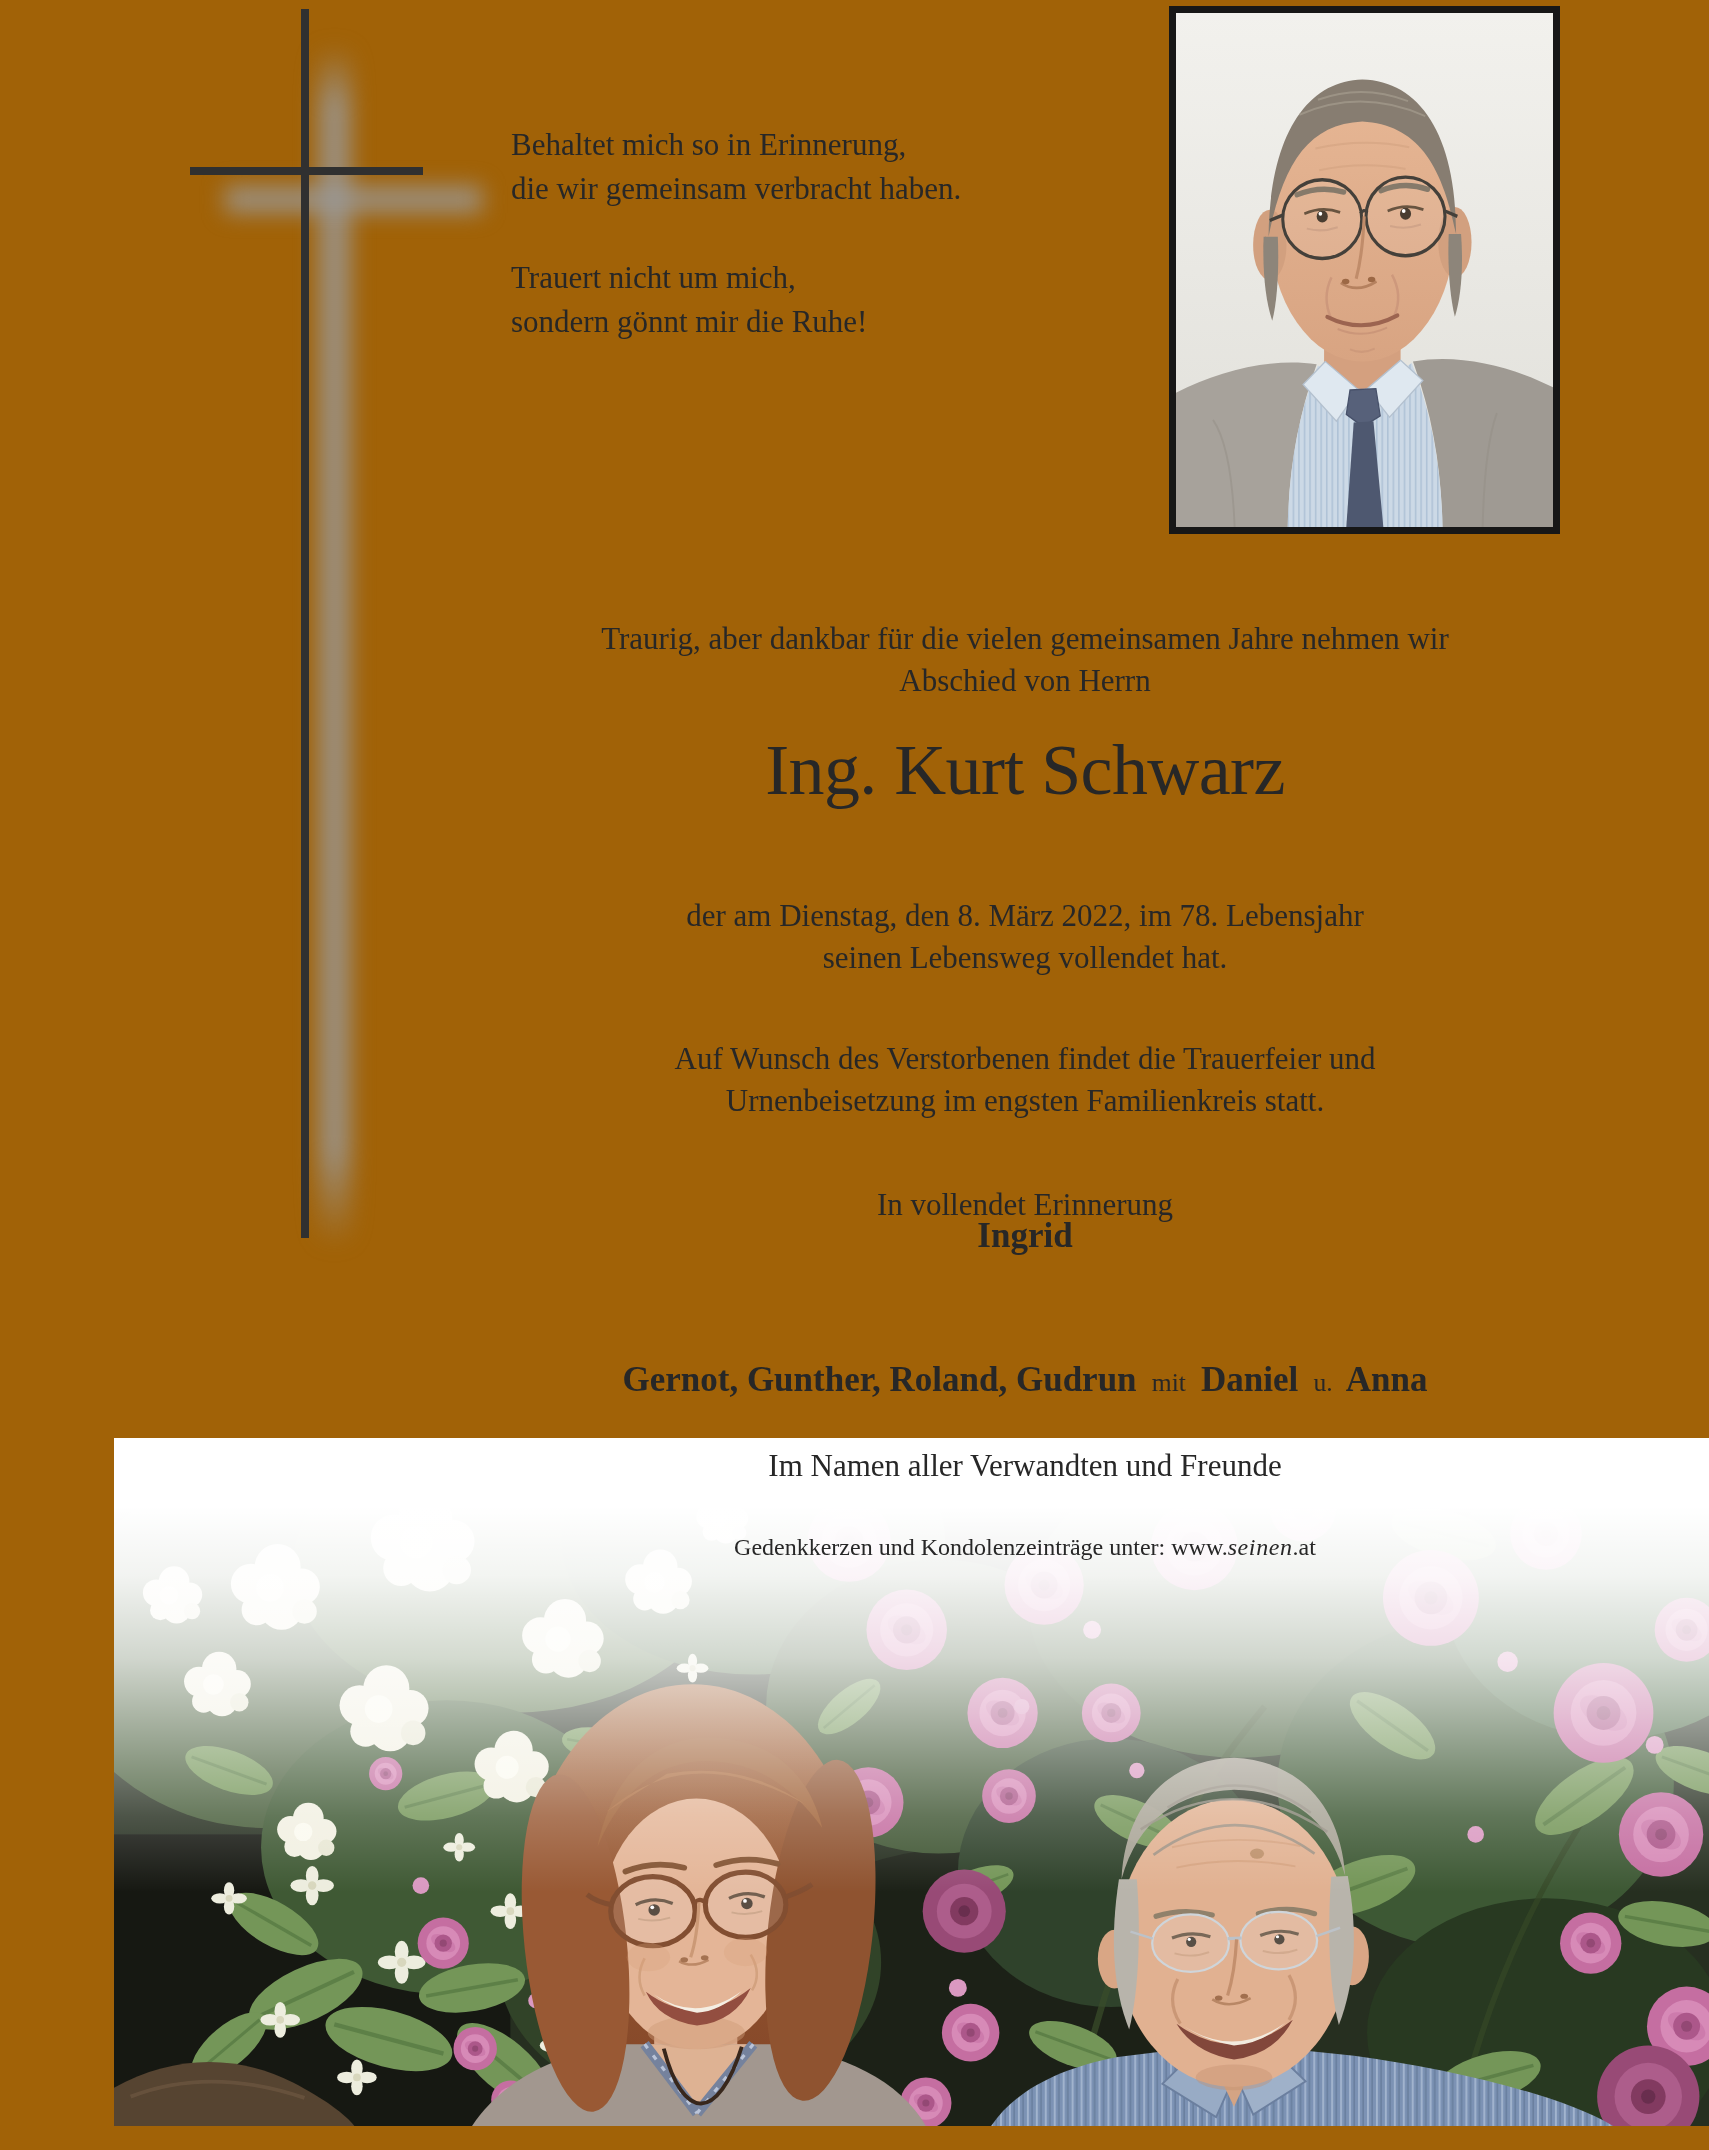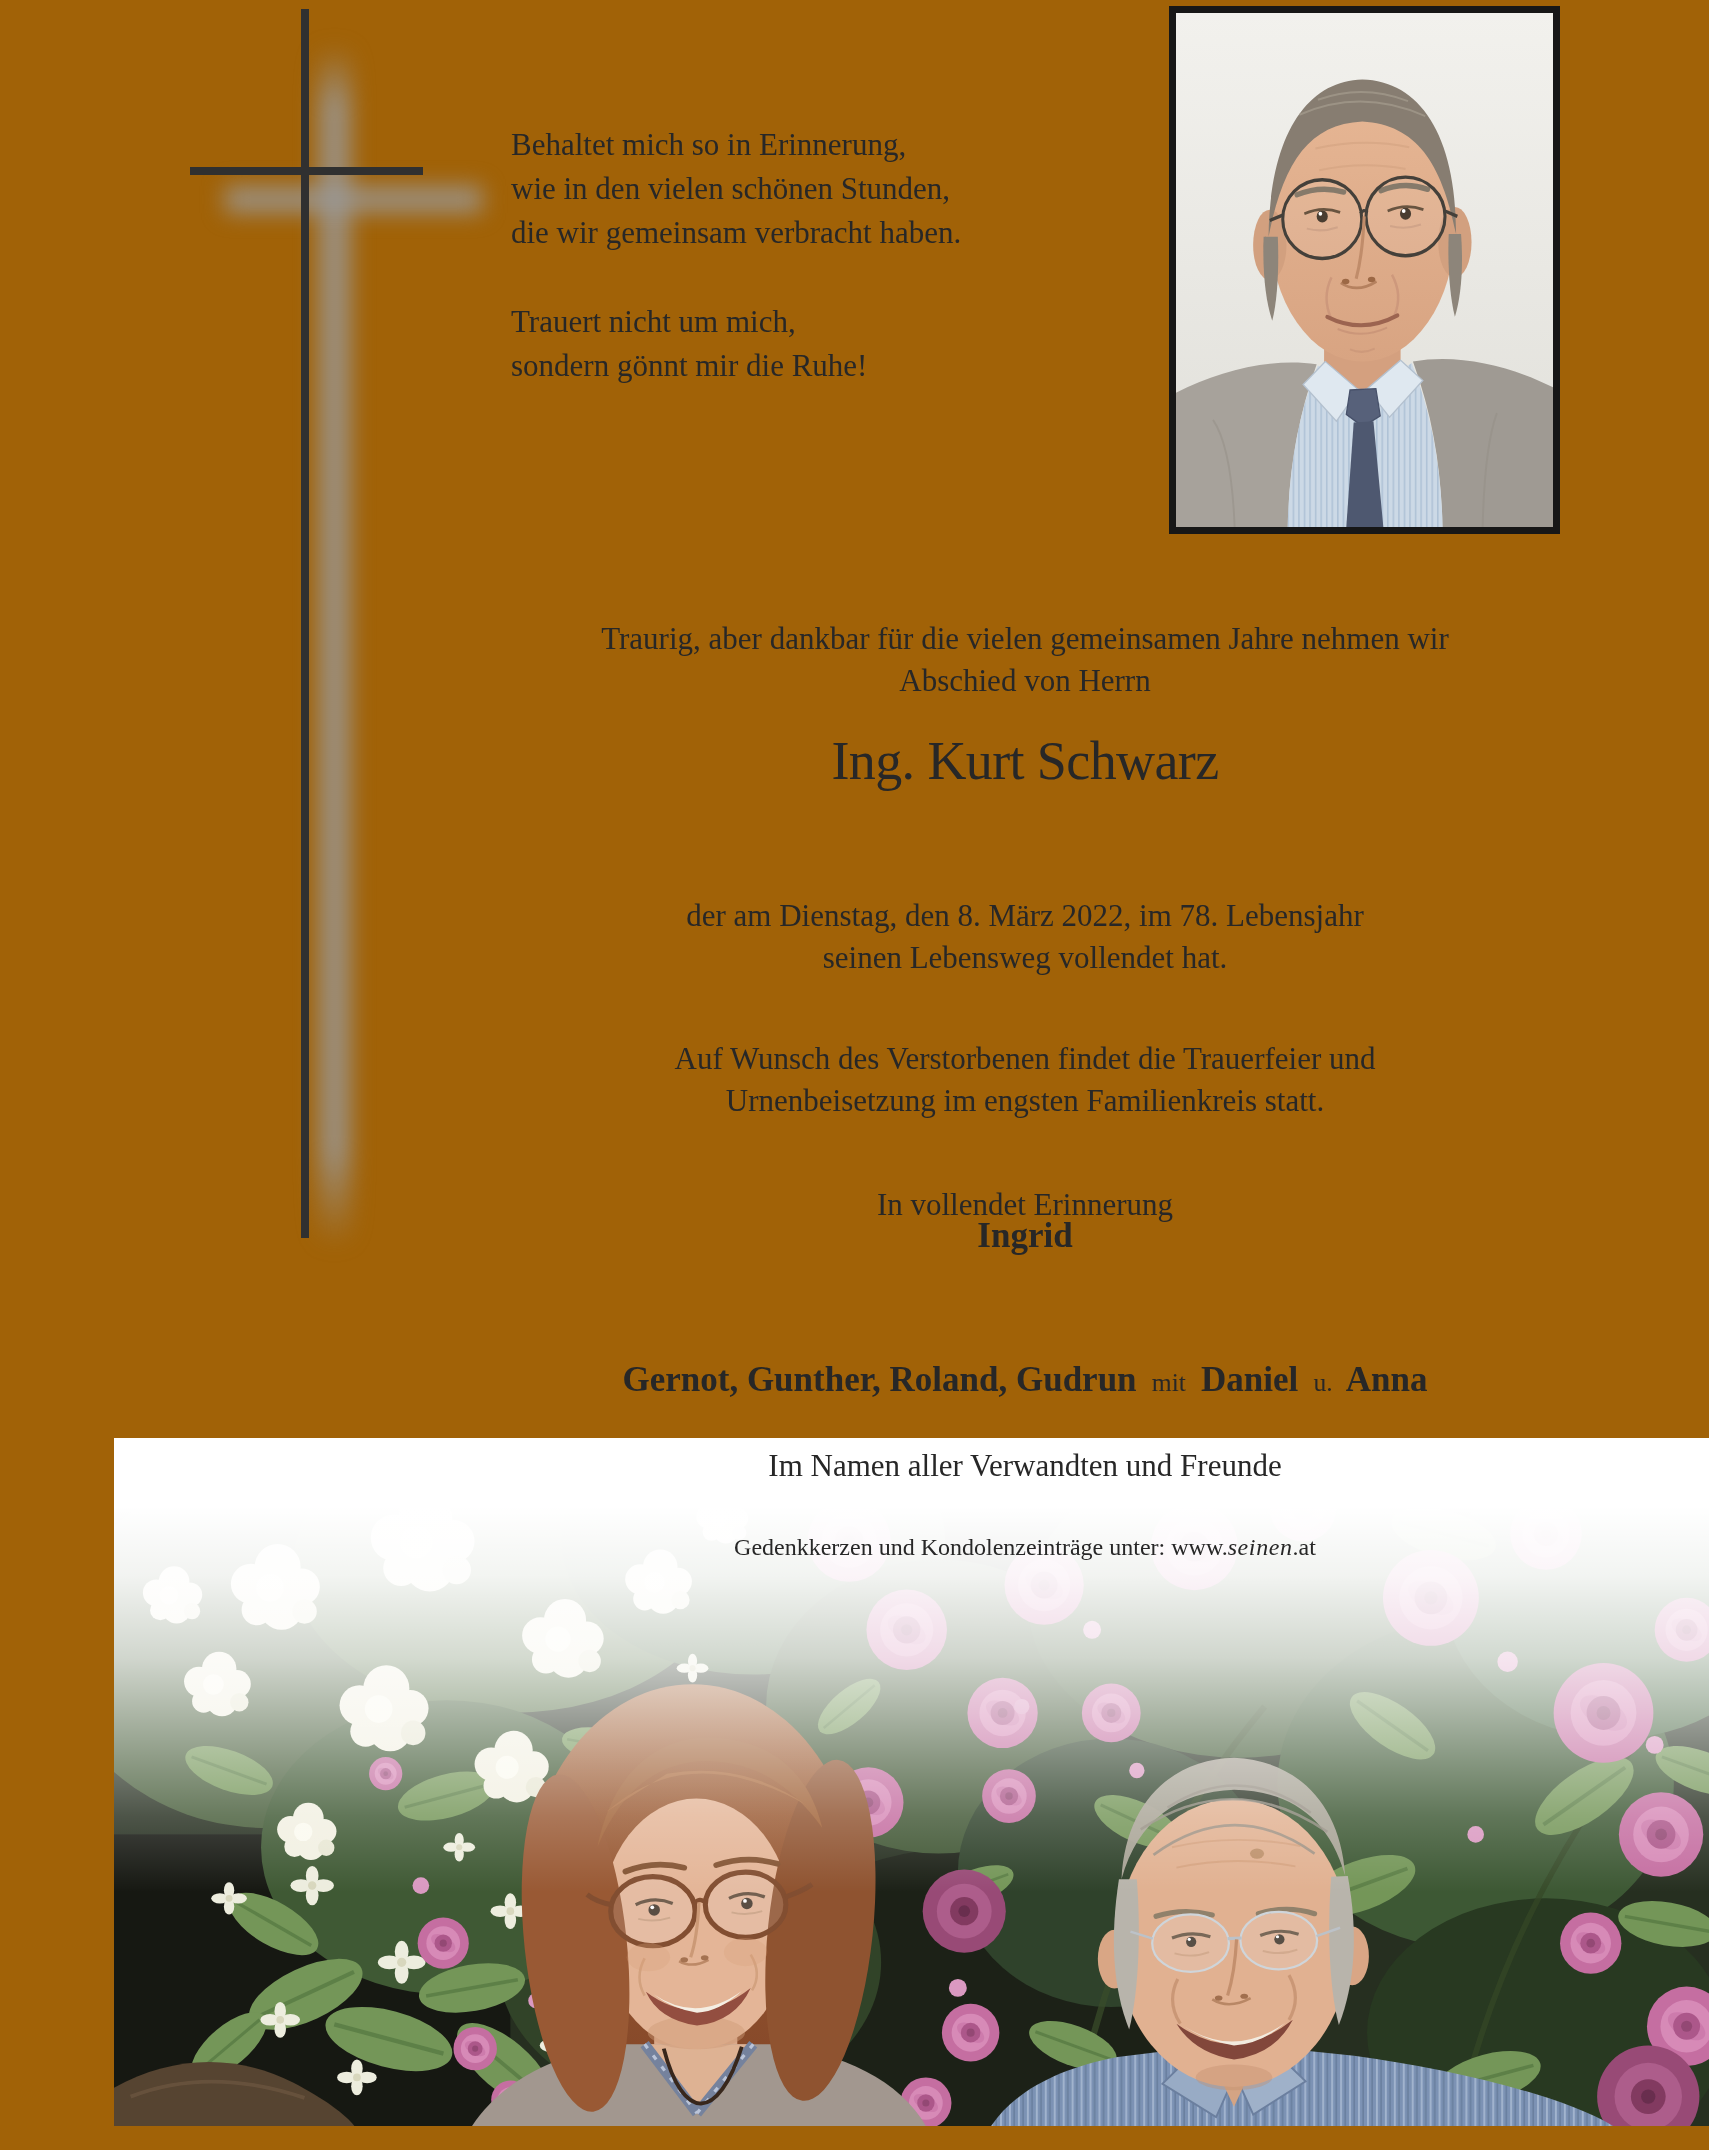--- a/index.html
+++ b/index.html
@@ -16,21 +16,21 @@
       background:rgba(154,154,154,.8);filter:blur(11px);}
 
   
   .poem{position:absolute;left:511px;top:123px;font-size:31px;line-height:44px;text-align:left;z-index:4;}
   .poem .stanza2{margin-top:45px;}
 
   
   .cblock{position:absolute;left:341px;width:1368px;text-align:center;z-index:4;}
   .t48{font-size:31px;line-height:42px;}
   .intro{top:618px;text-align:center;}
-  .name{top:733px;font-size:54px;line-height:1.05;letter-spacing:-0.6px;}
+  .name{top:733px;font-size:72px;line-height:1.05;letter-spacing:-0.6px;}
   .passing{top:895px;}
   .funeral{top:1038px;}
   .rem-heading{top:1184px;}
   .wife{top:1216px;font-size:35px;font-weight:bold;}
   .names-row{top:1360px;font-size:35px;font-weight:bold;}
   .names-row .connector{font-weight:normal;font-size:25.6px;margin:0 6.4px;}
   .closing{top:1445px;}
   .footerline{top:1531px;font-size:24px;line-height:32px;z-index:5;}
   .footerline .brand{font-style:italic;letter-spacing:0.6px;}
 
@@ -55,21 +55,20 @@
   <div>
     <div class="cross-shadow-v"></div>
     <div class="cross-shadow-h"></div>
     <div class="cross-v"></div>
     <div class="cross-h"></div>
   </div>
 
   <div class="poem">
     <div class="stanza1">
       <div>Behaltet mich so in Erinnerung,</div>
-      <div>wie in den vielen schönen Stunden,</div>
       <div>die wir gemeinsam verbracht haben.</div>
     </div>
     <div class="stanza2">
       <div>Trauert nicht um mich,</div>
       <div>sondern gönnt mir die Ruhe!</div>
     </div>
   </div>
 
   <div class="portrait">
     <svg viewBox="0 0 611 758" preserveAspectRatio="none">

